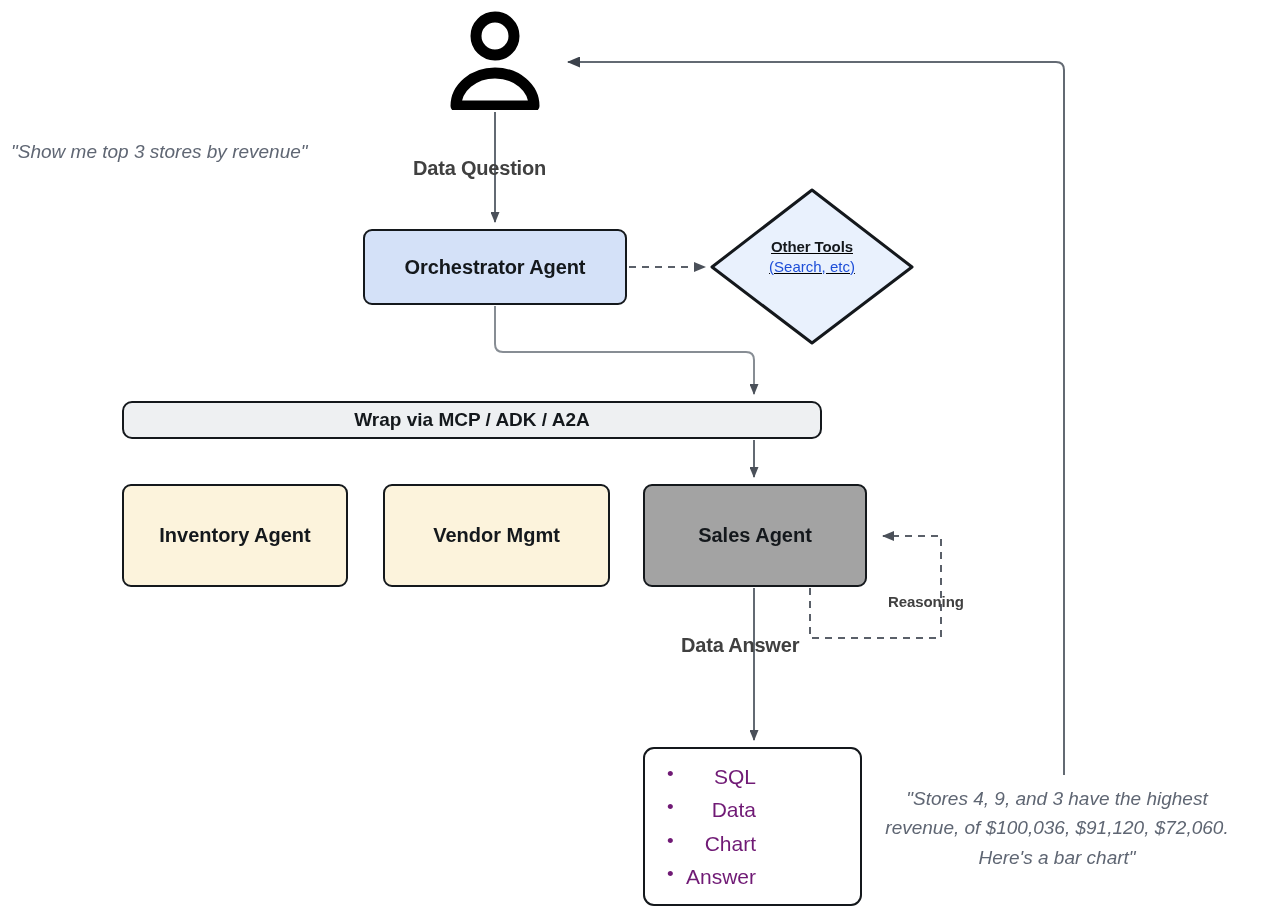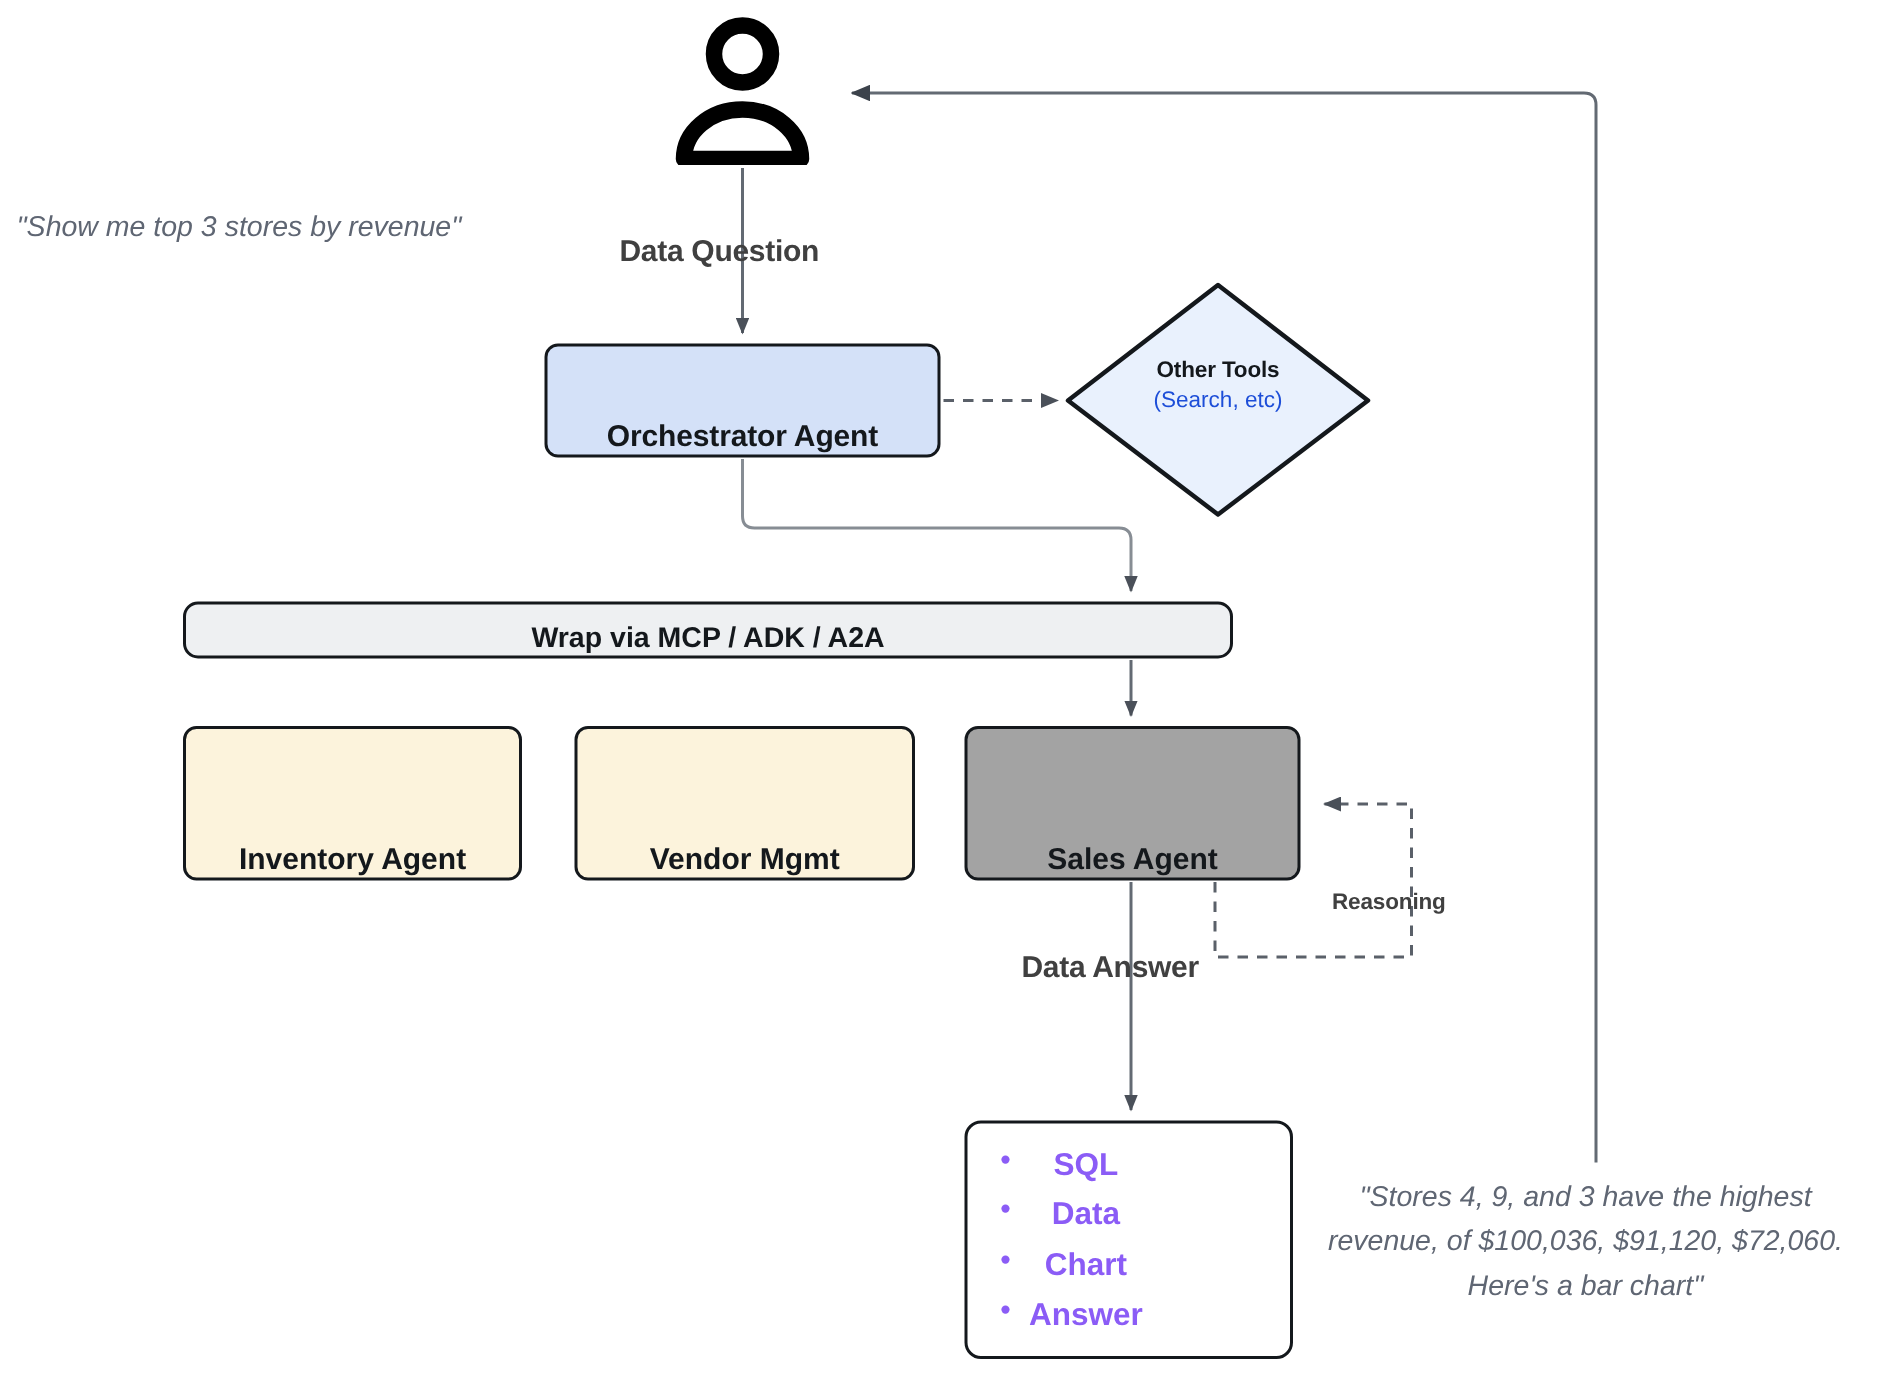--- a/index.html
+++ b/index.html
@@ -24,21 +24,21 @@
     left: 0;
     top: 0;
     width: 1264px;
     height: 918px;
     pointer-events: none;
   }
   .node {
     position: absolute;
     box-sizing: border-box;
     display: flex;
-    align-items: flex-end;
+    align-items: center;
     justify-content: center;
     text-align: center;
     border: 2.5px solid #14181c;
     border-radius: 9px;
     color: #14181c;
     font-weight: bold;
   }
   .node-orchestrator {
     left: 363px;
     top: 229px;
@@ -90,24 +90,24 @@
     border-width: 2.5px;
     border-radius: 11px;
     justify-content: flex-start;
     align-items: center;
     padding-left: 22px;
   }
   .answer-list {
     list-style: none;
     margin: 0;
     padding: 0;
-    font-weight: bold;
+    font-weight: normal;
     font-size: 21px;
-    color: #8b5cf6;
-    text-align: center;
+    color: #701a75;
+    text-align: right;
     line-height: 1.58;
   }
   .answer-list li {
     position: relative;
     padding-left: 19px;
     white-space: nowrap;
   }
   .answer-list li::before {
     content: "\2022";
     position: absolute;
@@ -116,20 +116,21 @@
     font-size: 19px;
   }
   .diamond-label {
     position: absolute;
     left: 712px;
     top: 237px;
     width: 200px;
     text-align: center;
     line-height: 1.32;
     pointer-events: none;
+    text-decoration: underline;
   }
   .diamond-title {
     display: block;
     font-size: 15px;
     font-weight: bold;
     color: #14181c;
     letter-spacing: -0.1px;
   }
   .diamond-sub {
     display: block;

